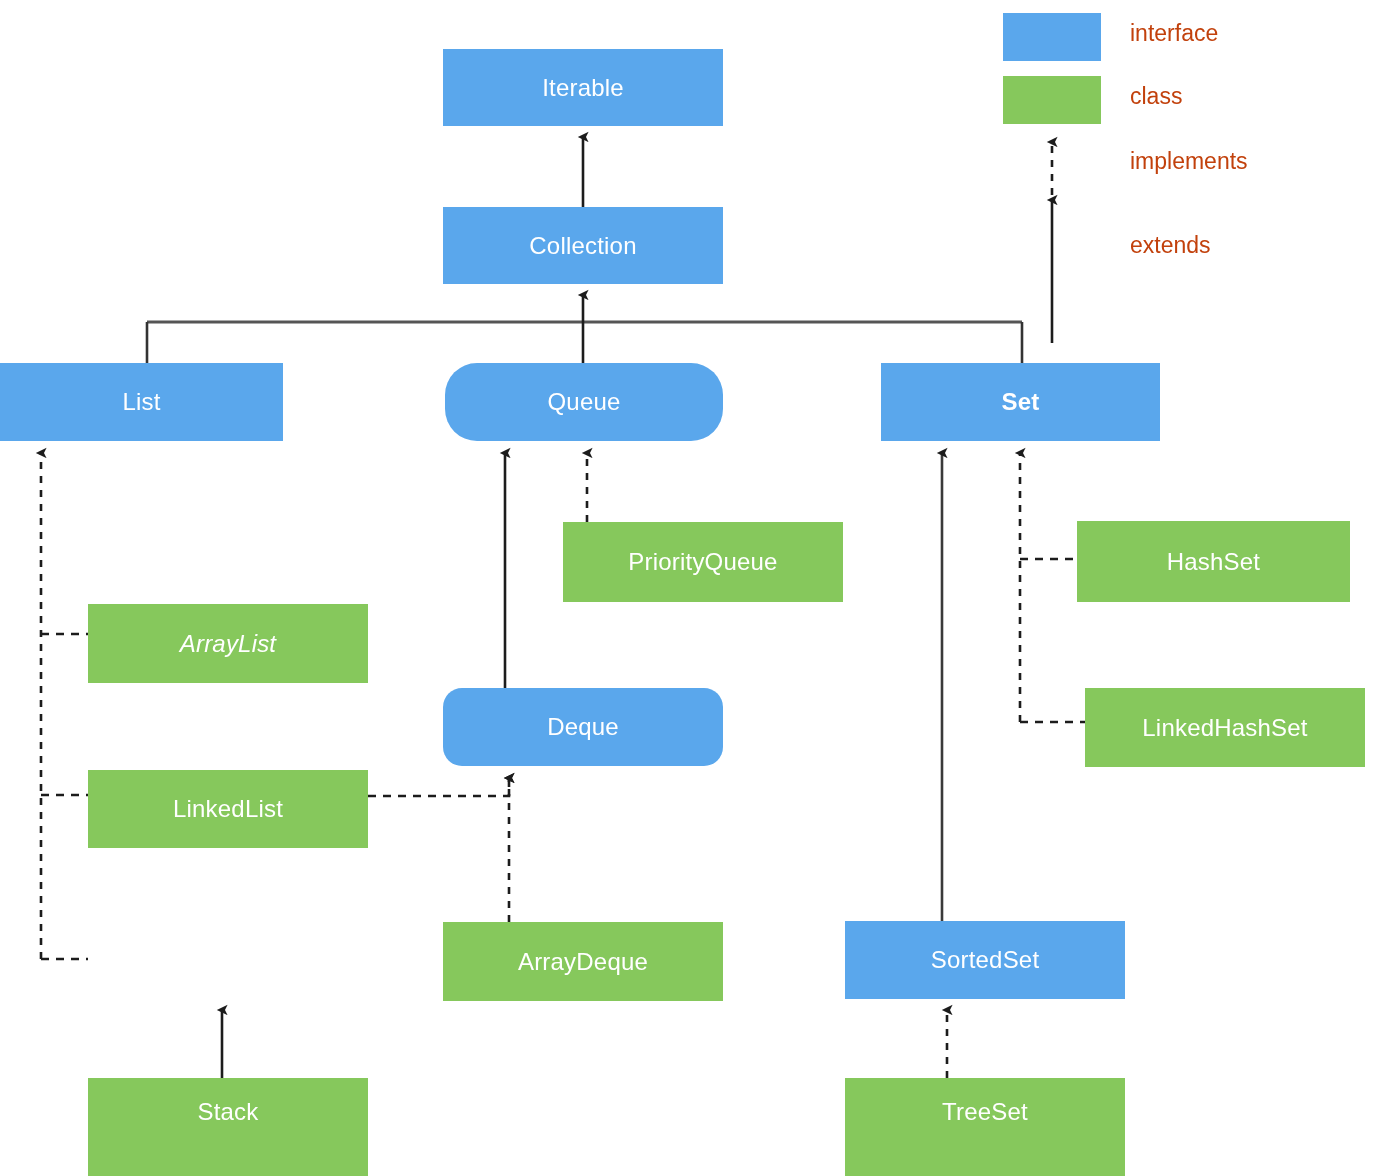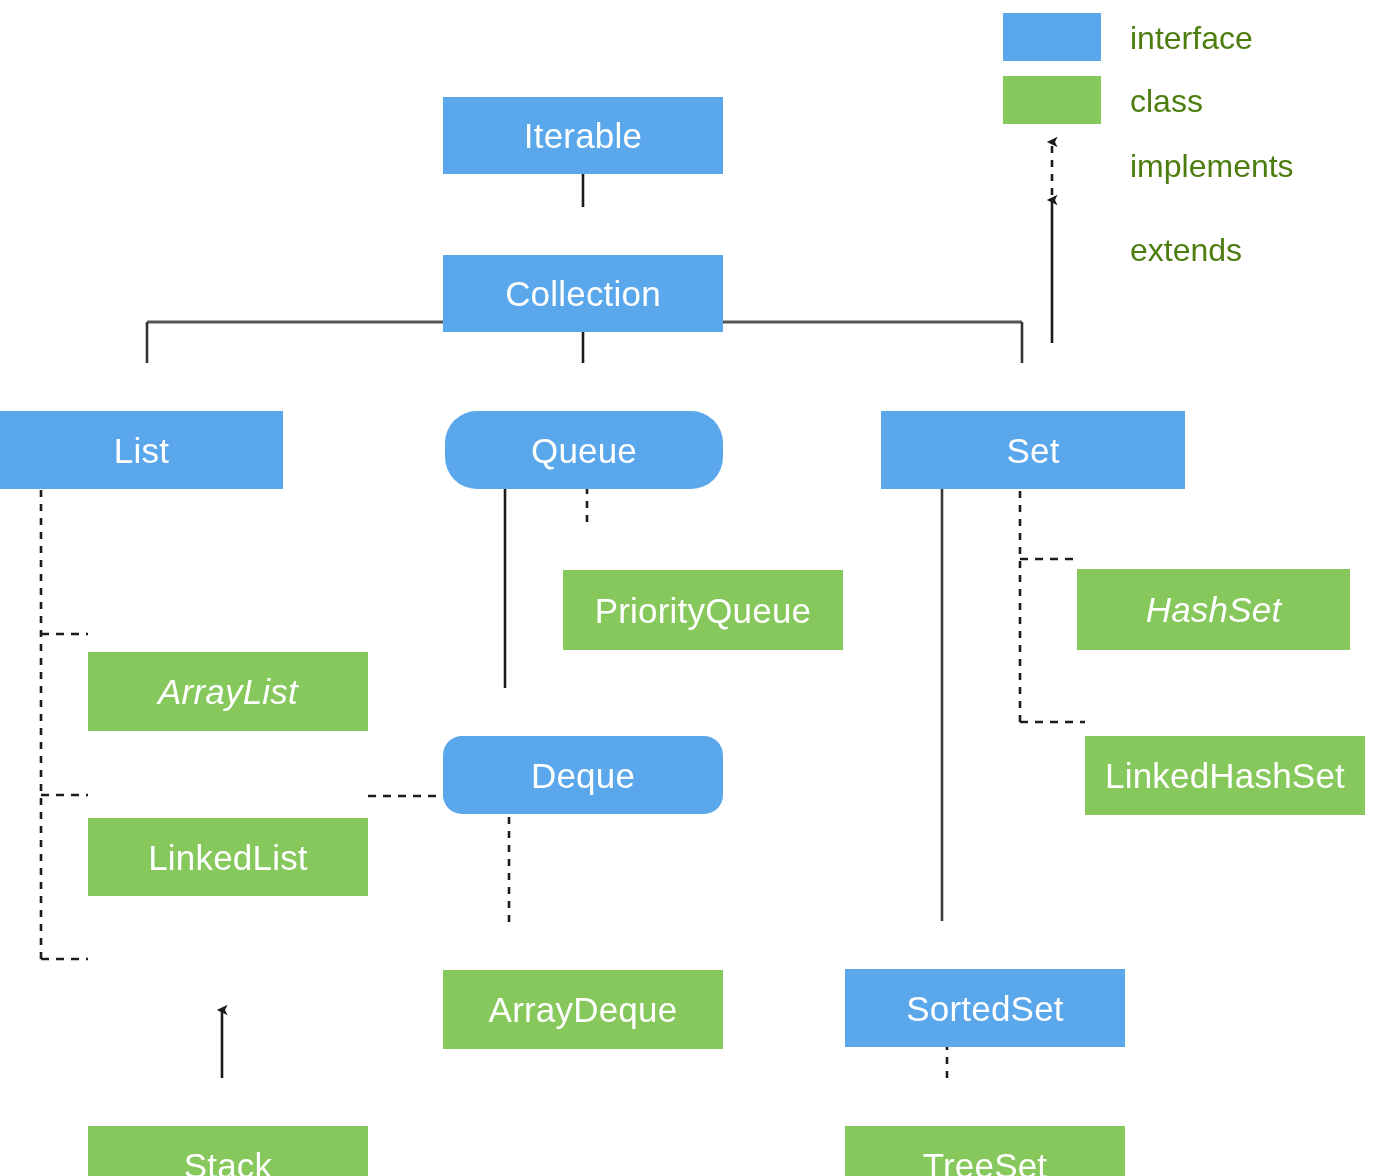--- a/index.html
+++ b/index.html
@@ -17,27 +17,26 @@
     background: #ffffff;
     overflow: hidden;
   }
   .node {
     position: absolute;
     box-sizing: border-box;
     display: flex;
     align-items: center;
     justify-content: center;
     color: #ffffff;
-    font-size: 35px;
+    font-size: 24px;
     font-weight: 400;
     letter-spacing: 0.2px;
     line-height: 1;
     white-space: nowrap;
     user-select: none;
-    margin-top: 48px;
   }
   .node.interface { background: #5aa7ec; }
   .node.klass     { background: #86c85c; }
 
   svg#edges {
     position: absolute;
     left: 0;
     top: 0;
     width: 1380px;
     height: 1176px;
@@ -45,22 +44,22 @@
   }
 
   
   .legend-swatch {
     position: absolute;
     width: 98px;
     height: 48px;
   }
   .legend-label {
     position: absolute;
-    font-size: 32px;
-    color: #4d7c0f;
+    font-size: 23px;
+    color: #c2410c;
     white-space: nowrap;
     line-height: 1;
   }
   svg#legend-arrows {
     position: absolute;
     left: 0;
     top: 0;
     width: 1380px;
     height: 1176px;
     pointer-events: none;
@@ -159,29 +158,29 @@
   </div>
 
   <div class="node interface" style="left:0px; top:363px; width:283px; height:78px;">
     <span>List</span>
   </div>
 
   <div class="node interface" style="left:445px; top:363px; width:278px; height:78px;border-radius:32px;">
     <span>Queue</span>
   </div>
 
-  <div class="node interface" style="left:881px; top:363px; width:304px; height:78px;">
+  <div class="node interface" style="left:881px; top:363px; width:279px; height:78px;font-weight:bold;">
     <span>Set</span>
   </div>
 
   <div class="node klass" style="left:563px; top:522px; width:280px; height:80px;">
     <span>PriorityQueue</span>
   </div>
 
-  <div class="node klass" style="left:1077px; top:521px; width:273px; height:81px;font-style:italic;">
+  <div class="node klass" style="left:1077px; top:521px; width:273px; height:81px;">
     <span>HashSet</span>
   </div>
 
   <div class="node klass" style="left:88px; top:604px; width:280px; height:79px;font-style:italic;">
     <span>ArrayList</span>
   </div>
 
   <div class="node interface" style="left:443px; top:688px; width:280px; height:78px;border-radius:19px;">
     <span>Deque</span>
   </div>

